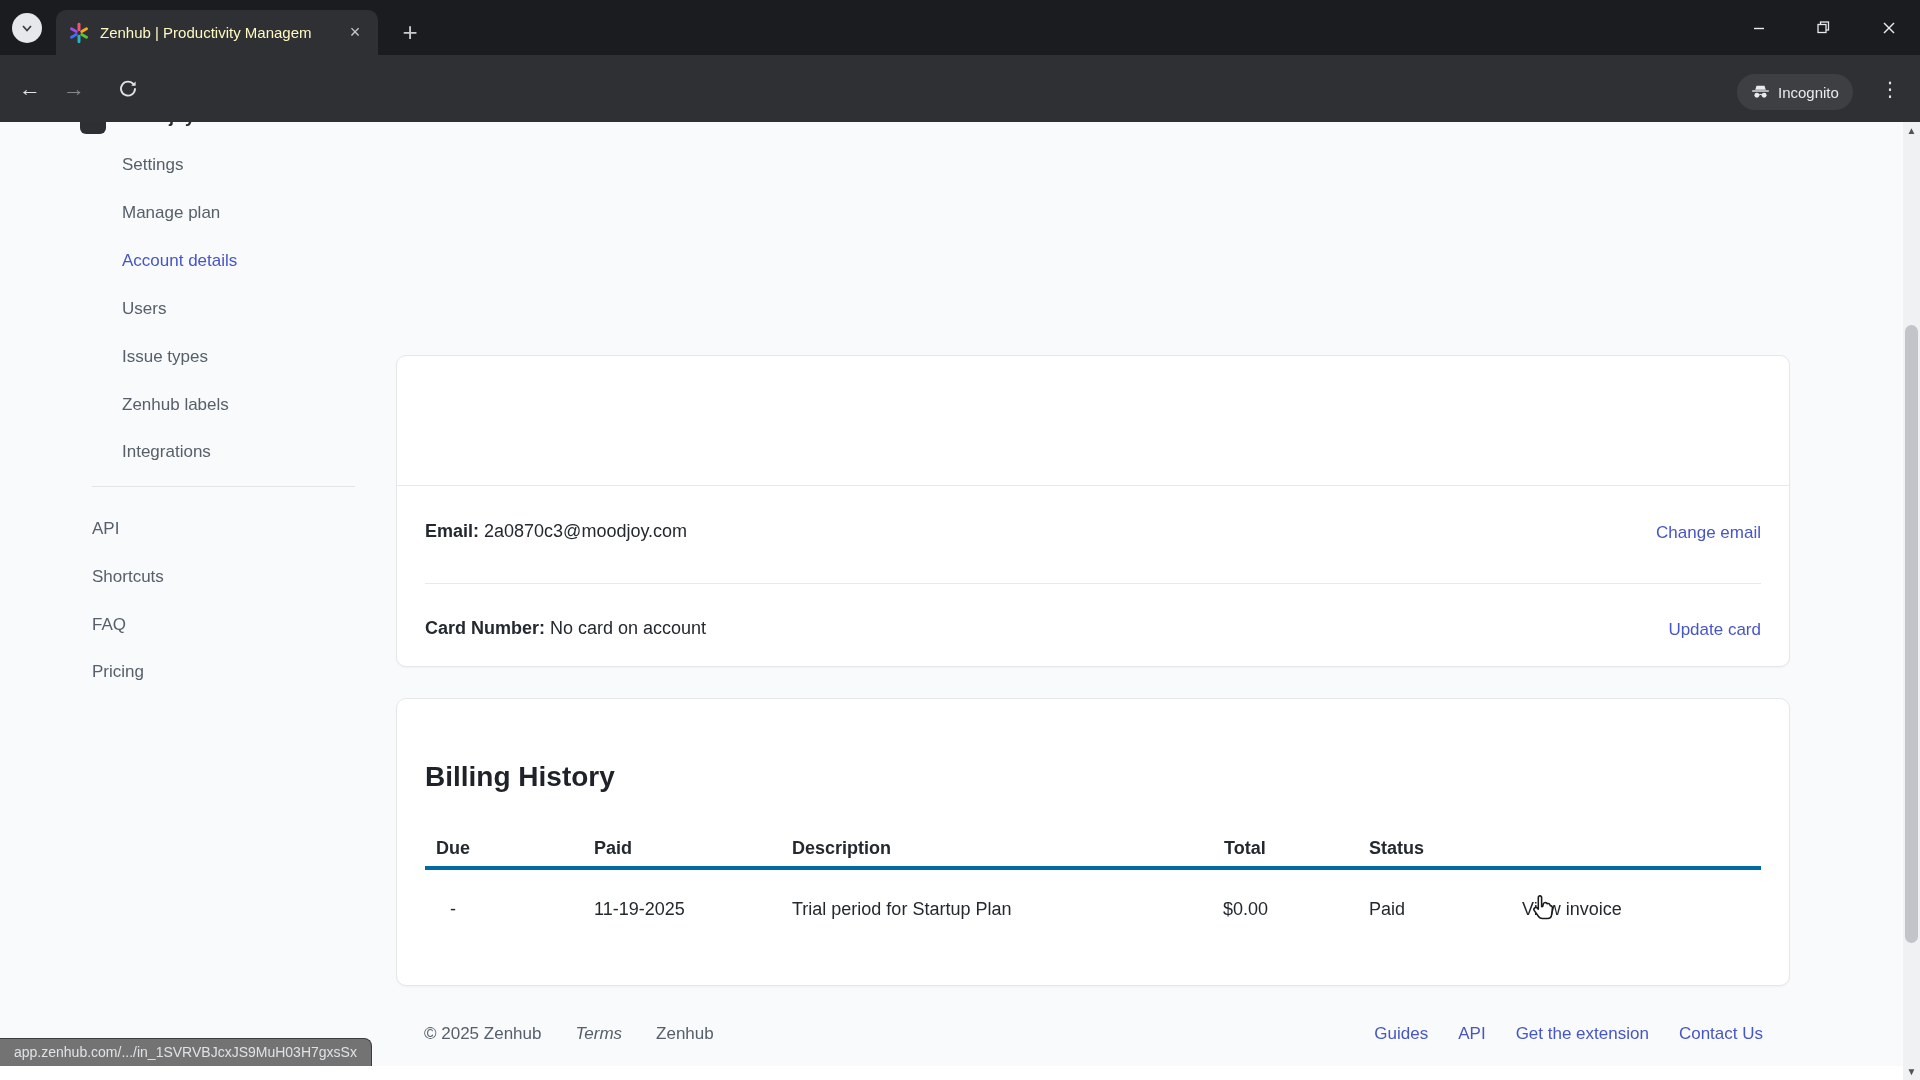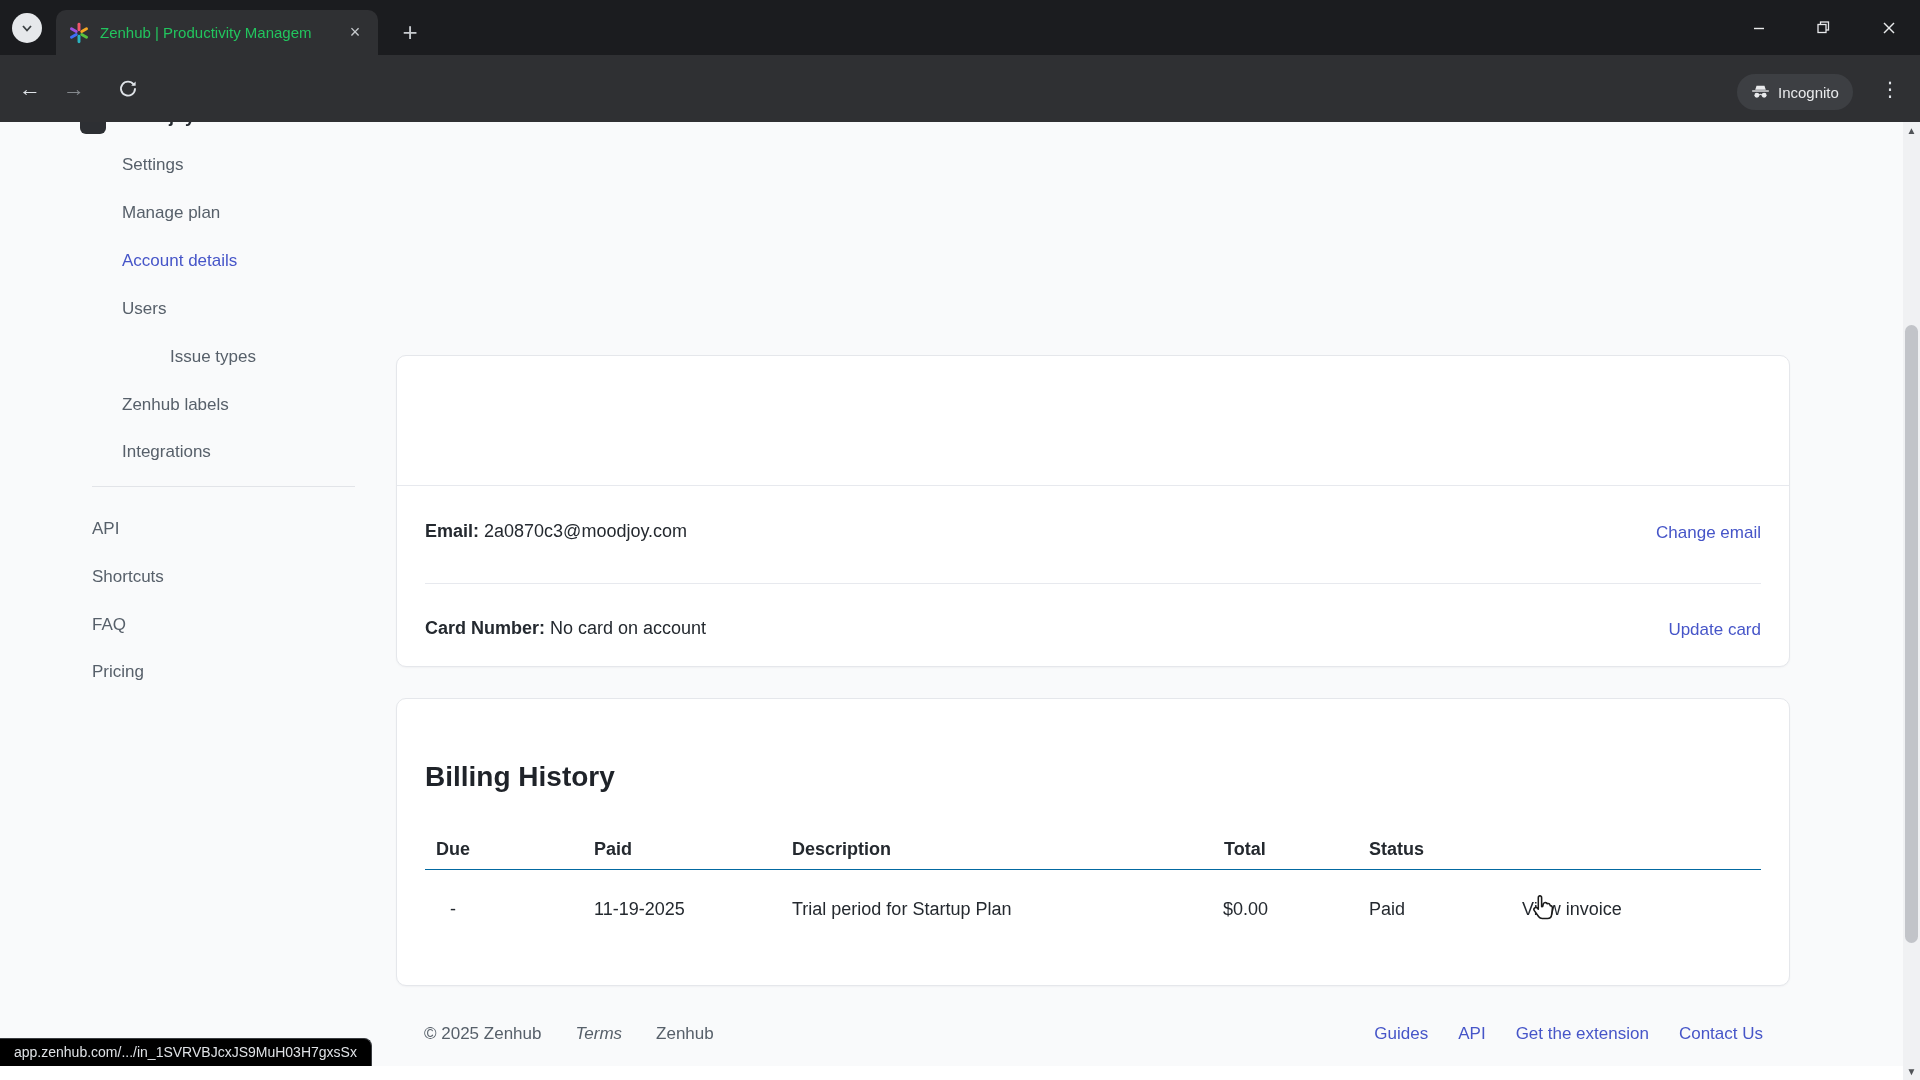--- a/index.html
+++ b/index.html
@@ -23,21 +23,21 @@
   }
   #screen{position:relative;width:1920px;height:1080px;}
 
   
   .titlebar{position:absolute;left:0;top:0;width:1920px;height:55px;background:var(--frame);}
   .tab-search{position:absolute;left:12px;top:13px;width:30px;height:30px;border-radius:50%;
     background:#e6e8eb;display:flex;align-items:center;justify-content:center;cursor:pointer;}
   .tab{position:absolute;left:56px;top:10px;width:322px;height:45px;background:var(--toolbar);
     border-radius:10px 10px 0 0;display:flex;align-items:center;padding:0 12px;}
   .favicon{width:22px;height:22px;margin-right:10px;flex:0 0 auto;}
-  .tab-title{flex:1;font-size:15px;color:#22c55e;white-space:nowrap;overflow:hidden;position:relative;}
+  .tab-title{flex:1;font-size:15px;color:#fef9c3;white-space:nowrap;overflow:hidden;position:relative;}
   .tab-fade{position:absolute;right:34px;top:0;width:34px;height:45px;
     background:linear-gradient(90deg,rgba(47,48,51,0),var(--toolbar) 75%);}
   .tab-close{width:22px;height:22px;border-radius:50%;display:flex;align-items:center;justify-content:center;
     color:#c7cace;font-size:18px;cursor:pointer;flex:0 0 auto;z-index:2;}
   .newtab{position:absolute;left:392px;top:14px;width:36px;height:36px;color:#c7cace;font-size:26px;
     display:flex;align-items:center;justify-content:center;cursor:pointer;}
   .winctl{position:absolute;top:0;height:55px;width:62px;display:flex;align-items:center;justify-content:center;cursor:pointer;}
 
   .toolbar{position:absolute;left:0;top:55px;width:1920px;height:67px;background:var(--toolbar);}
   .nav-ic{position:absolute;top:18px;width:32px;height:32px;display:flex;align-items:center;justify-content:center;
@@ -68,31 +68,31 @@
   .card{position:absolute;left:396px;width:1394px;background:#fff;border:1px solid var(--card-border);
     border-radius:10px;box-shadow:0 1px 2px rgba(20,24,40,.04);}
   .card-title{position:absolute;left:28px;font-size:28px;line-height:34px;font-weight:700;color:#1f2329;}
   .hr{position:absolute;left:0;right:0;height:1px;background:var(--divider);}
   .hr.inset{left:28px;right:28px;}
   .link{color:var(--accent);font-size:17px;cursor:pointer;white-space:nowrap;}
   .r-link{position:absolute;right:28px;}
   .field{position:absolute;left:28px;font-size:18px;color:var(--ink);white-space:nowrap;}
   .field b{font-weight:700;}
 
-  .tbl-head{position:absolute;left:28px;right:28px;top:130px;height:41px;border-bottom:1px solid #0369a1;}
+  .tbl-head{position:absolute;left:28px;right:28px;top:130px;height:41px;border-bottom:4px solid #0369a1;}
   .tbl-row{position:absolute;left:28px;right:28px;top:171px;height:78px;}
   .cell{position:absolute;top:50%;transform:translateY(-50%);font-size:18px;color:var(--ink);white-space:nowrap;}
   .cell.hd{font-weight:700;}
 
   .footer-left{position:absolute;left:424px;top:902px;display:flex;gap:34px;align-items:flex-end;
     font-size:17px;color:var(--gray);}
   .footer-right{position:absolute;right:140px;top:902px;display:flex;gap:30px;align-items:center;font-size:17px;}
 
   .status-bubble{position:absolute;left:0;bottom:0;height:28px;max-width:420px;padding:0 14px;
-    background:#000000;border:1px solid #3a3c40;border-left:none;border-bottom:none;
+    background:#737373;border:1px solid #3a3c40;border-left:none;border-bottom:none;
     border-top-right-radius:8px;color:#dfe2e6;font-size:14px;line-height:26px;white-space:nowrap;overflow:hidden;}
 
   .scrollbar{position:absolute;left:1903px;top:122px;width:17px;height:958px;background:#f0f1f3;}
   .sb-arrow{position:absolute;left:0;width:17px;height:17px;display:flex;align-items:center;justify-content:center;
     font-size:10px;color:#505357;cursor:pointer;}
   .sb-thumb{position:absolute;left:2px;top:203px;width:13px;height:618px;border-radius:7px;background:#c2c4c9;cursor:pointer;}
 
   .cursor{position:absolute;left:1530px;top:893px;z-index:50;pointer-events:none;}
 </style>
 </head>
@@ -173,21 +173,21 @@
 
   <div class="page">
 
     <div class="org-avatar"></div>
     <div class="org-name">moodjoy.com</div>
 
     <div class="sitem" style="top:19px;">Settings</div>
     <div class="sitem" style="top:67px;">Manage plan</div>
     <div class="sitem active" style="top:115px;">Account details</div>
     <div class="sitem" style="top:163px;">Users</div>
-    <div class="sitem" style="top:211px;margin-left:48px;">Issue types</div>
+    <div class="sitem" style="top:211px;">Issue types</div>
     <div class="sitem" style="top:259px;">Zenhub labels</div>
     <div class="sitem" style="top:306px;">Integrations</div>
 
     <div class="side-divider"></div>
 
     <div class="sitem lvl1" style="top:383px;">API</div>
     <div class="sitem lvl1" style="top:431px;">Shortcuts</div>
     <div class="sitem lvl1" style="top:479px;">FAQ</div>
     <div class="sitem lvl1" style="top:526px;">Pricing</div>
 

